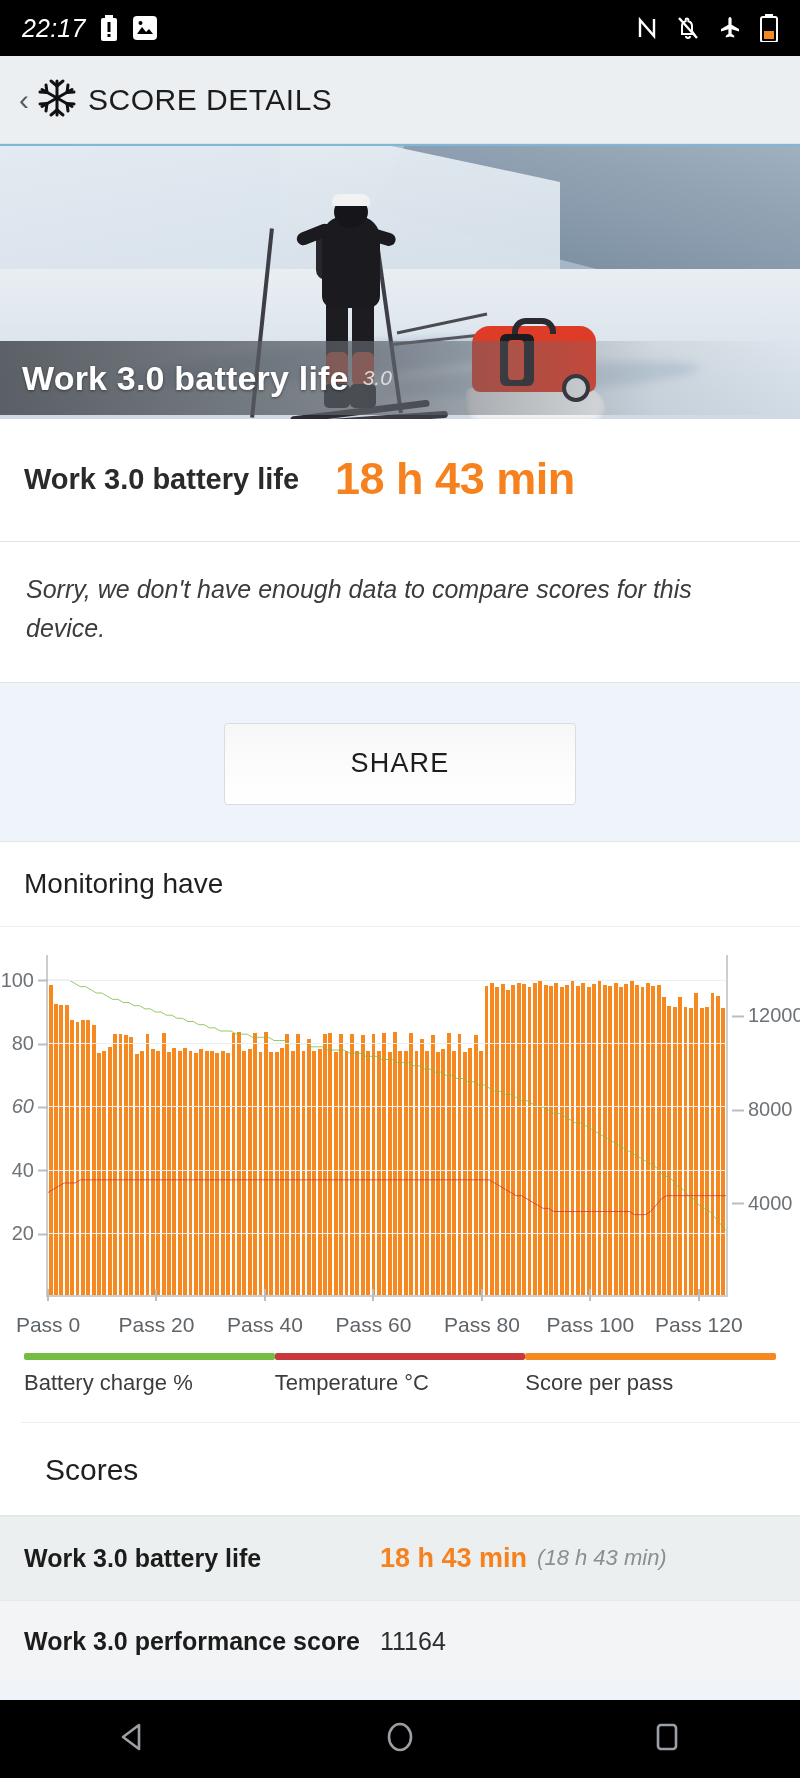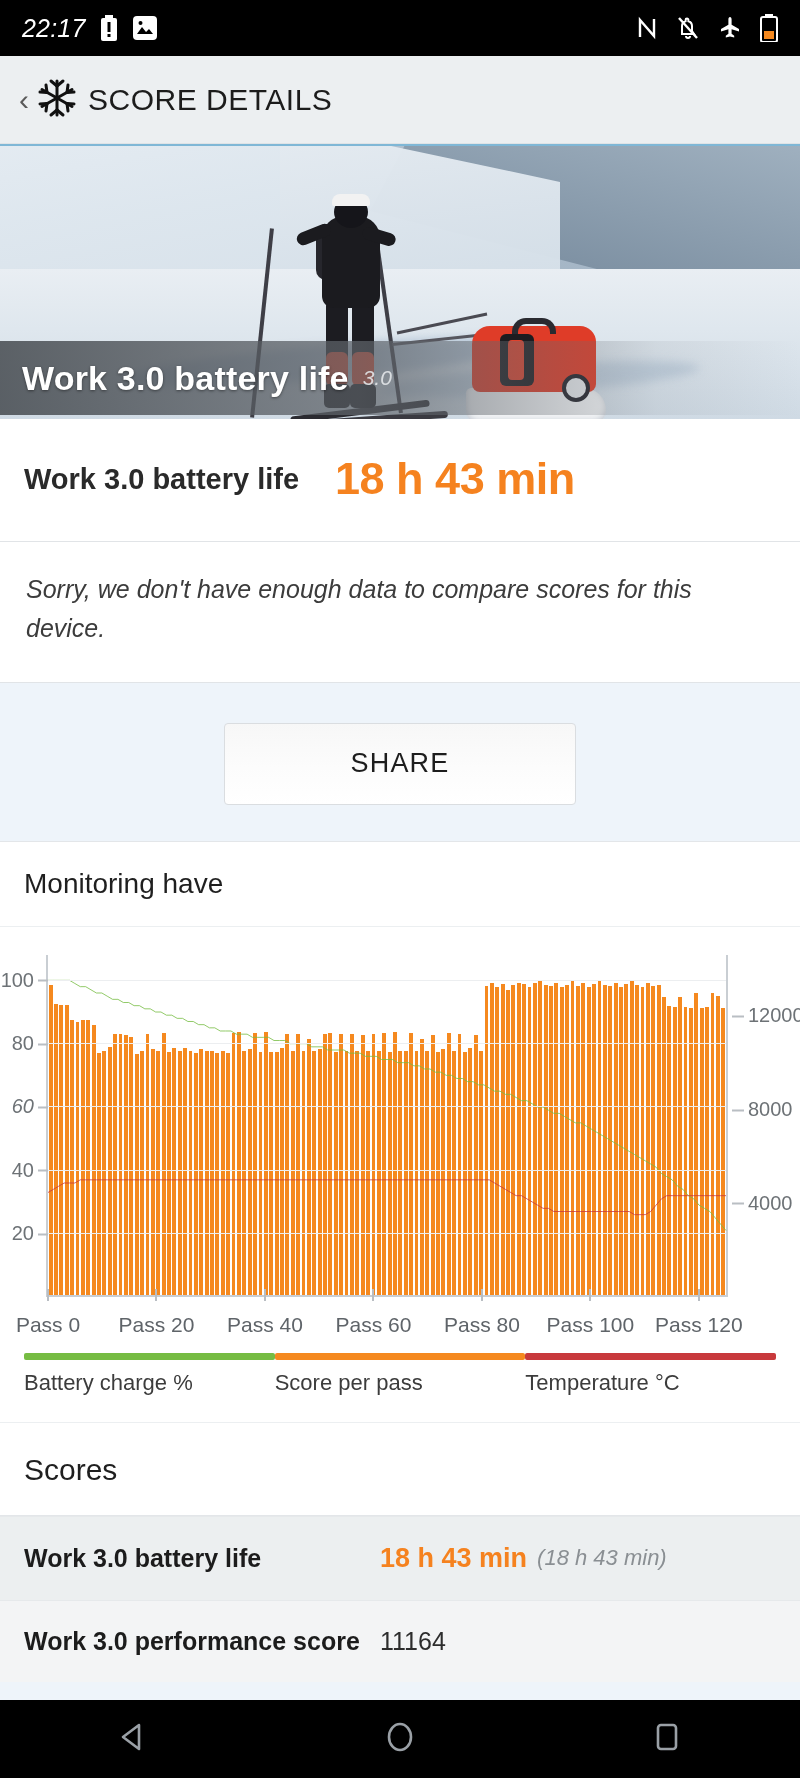--- a/index.html
+++ b/index.html
@@ -144,21 +144,21 @@
   .bars { position:absolute; inset:0; }
   .bar { position:absolute; bottom:0; background:#f5891f; }
   .svgline { position:absolute; inset:0; width:100%; height:100%; overflow:visible; }
 
   
   .legend { display:flex; padding: 12px 24px 26px; gap: 0; }
   .legend-item { flex:1; }
   .legend-bar { height: 7px; border-radius: 2px; }
   .legend-text { font-size: 22px; color:#3c3c3c; margin-top: 10px; }
 
-  .scores-title { font-size: 30px; color:#1f1f1f; padding: 30px 24px 28px; border-top:1px solid #eceff1; }
+  .scores-title { font-size: 30px; color:#1f1f1f; padding: 30px 24px 28px; border-top:1px solid #eceff1;margin-left:21px; }
 
   .score-list-row {
     display:flex; align-items:center; padding: 26px 24px; border-top: 1px solid #e6e9eb;
   }
   .row-alt { background:#eceff0; }
   .row-alt2 { background:#f3f4f5; }
   .slr-label { font-size: 25px; font-weight:700; color:#1c1c1c; width: 356px; }
   .slr-value { font-size: 27px; font-weight:700; color:#f5821f; }
   .slr-sub { font-size: 22px; font-style: italic; color:#8a8f93; margin-left: 10px; }
   .slr-plain { font-size: 25px; color:#2d2d2d; }
@@ -470,26 +470,26 @@
           <div class="xlabel" style="left: 96%;">Pass 120</div>
         </div>
     </div>
 
     <div class="legend">
       <div class="legend-item">
         <div class="legend-bar" id="lg0" style="background: rgb(118, 188, 67);"></div>
         <div class="legend-text">Battery charge %</div>
       </div>
       <div class="legend-item">
+        <div class="legend-bar" id="lg1" style="background: rgb(200, 57, 60);"></div>
+        <div class="legend-text">Temperature °C</div>
+      </div>
+      <div class="legend-item">
         <div class="legend-bar" id="lg2" style="background: rgb(245, 137, 31);"></div>
         <div class="legend-text">Score per pass</div>
-      </div>
-      <div class="legend-item">
-        <div class="legend-bar" id="lg1" style="background: rgb(200, 57, 60);"></div>
-        <div class="legend-text">Temperature °C</div>
       </div>
     </div>
 
     <div class="scores-title">Scores</div>
   </div>
 
   <div class="score-list-row row-alt">
     <span class="slr-label">Work 3.0 battery life</span>
     <span class="slr-value">18 h 43 min</span>
     <span class="slr-sub">(18 h 43 min)</span>

